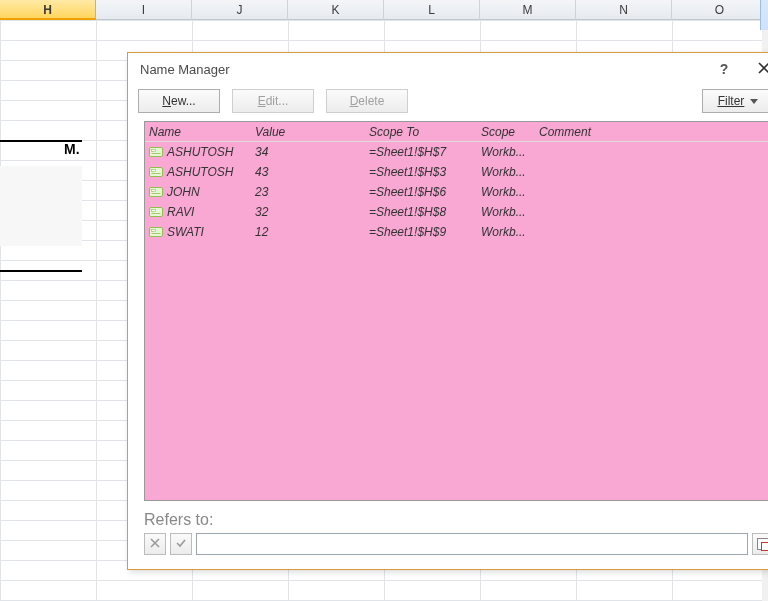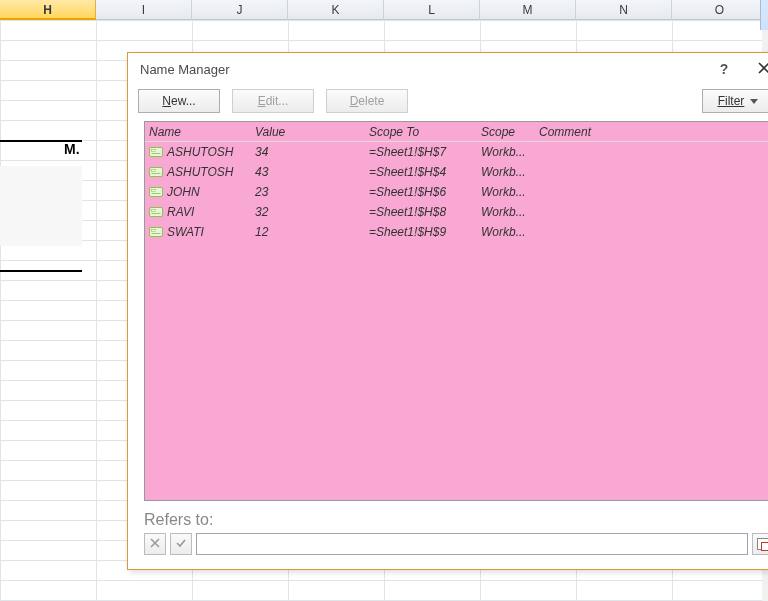--- a/index.html
+++ b/index.html
@@ -292,21 +292,21 @@
             <span class="name-icon">
               <svg viewBox="0 0 14 12">
                 <rect x="0.5" y="1.5" width="13" height="9" rx="1.5" fill="#e8f6d8" stroke="#8fbf4d"></rect>
                 <rect x="2.5" y="3.5" width="4" height="2" fill="#fff" stroke="#8fbf4d" stroke-width="0.6"></rect>
                 <line x1="2.5" y1="7.5" x2="11.5" y2="7.5" stroke="#8fbf4d" stroke-width="0.8"></line>
               </svg>
             </span>
             <span>ASHUTOSH</span>
           </div>
           <div>43</div>
-          <div>=Sheet1!$H$4</div>
+          <div>=Sheet1!$H$3</div>
           <div>Workb...</div>
           <div></div>
         </div>
         <div class="list-row">
           <div class="name-cell">
             <span class="name-icon">
               <svg viewBox="0 0 14 12">
                 <rect x="0.5" y="1.5" width="13" height="9" rx="1.5" fill="#e8f6d8" stroke="#8fbf4d"></rect>
                 <rect x="2.5" y="3.5" width="4" height="2" fill="#fff" stroke="#8fbf4d" stroke-width="0.6"></rect>
                 <line x1="2.5" y1="7.5" x2="11.5" y2="7.5" stroke="#8fbf4d" stroke-width="0.8"></line>

